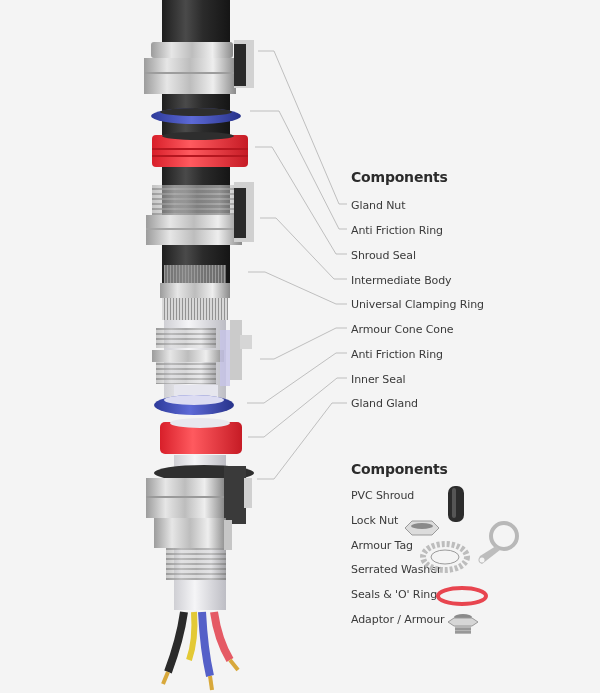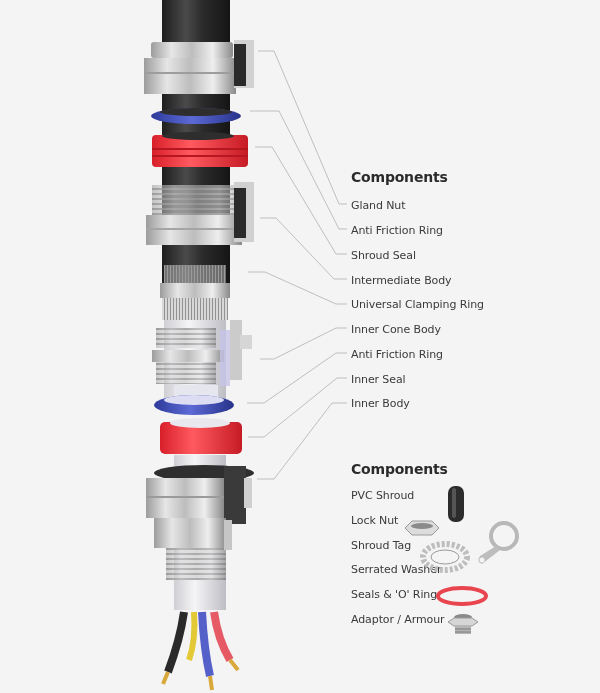--- a/index.html
+++ b/index.html
@@ -158,29 +158,29 @@
       <polyline points="223,479 240,479 298,403 313,403"></polyline>
     </g>
   </svg>
 
   <div class="section-title" style="top:169px">Components</div>
   <div class="label" style="top:199px">Gland Nut</div>
   <div class="label" style="top:224px">Anti Friction Ring</div>
   <div class="label" style="top:249px">Shroud Seal</div>
   <div class="label" style="top:274px">Intermediate Body</div>
   <div class="label" style="top:298px">Universal Clamping Ring</div>
-  <div class="label" style="top:323px">Inner Cone Body</div>
+  <div class="label" style="top:323px">Armour Cone Cone</div>
   <div class="label" style="top:348px">Anti Friction Ring</div>
   <div class="label" style="top:373px">Inner Seal</div>
-  <div class="label" style="top:397px">Inner Body</div>
+  <div class="label" style="top:397px">Gland Gland</div>
 
   <div class="section-title" style="top:461px">Components</div>
   <div class="label" style="top:489px">PVC Shroud</div>
   <div class="label" style="top:514px">Lock Nut</div>
-  <div class="label" style="top:539px">Shroud Tag</div>
+  <div class="label" style="top:539px">Armour Tag</div>
   <div class="label" style="top:563px">Serrated Washer</div>
   <div class="label" style="top:588px">Seals &amp; 'O' Ring</div>
   <div class="label" style="top:613px">Adaptor / Armour</div>
 
   <svg class="acc-icon" style="left:410px;top:484px" width="24" height="40">
     <rect x="4" y="2" width="16" height="36" rx="7" fill="#2c2c2c"></rect>
     <rect x="8" y="4" width="4" height="30" rx="2" fill="#555"></rect>
   </svg>
 
   <svg class="acc-icon" style="left:368px;top:518px" width="40" height="22">

